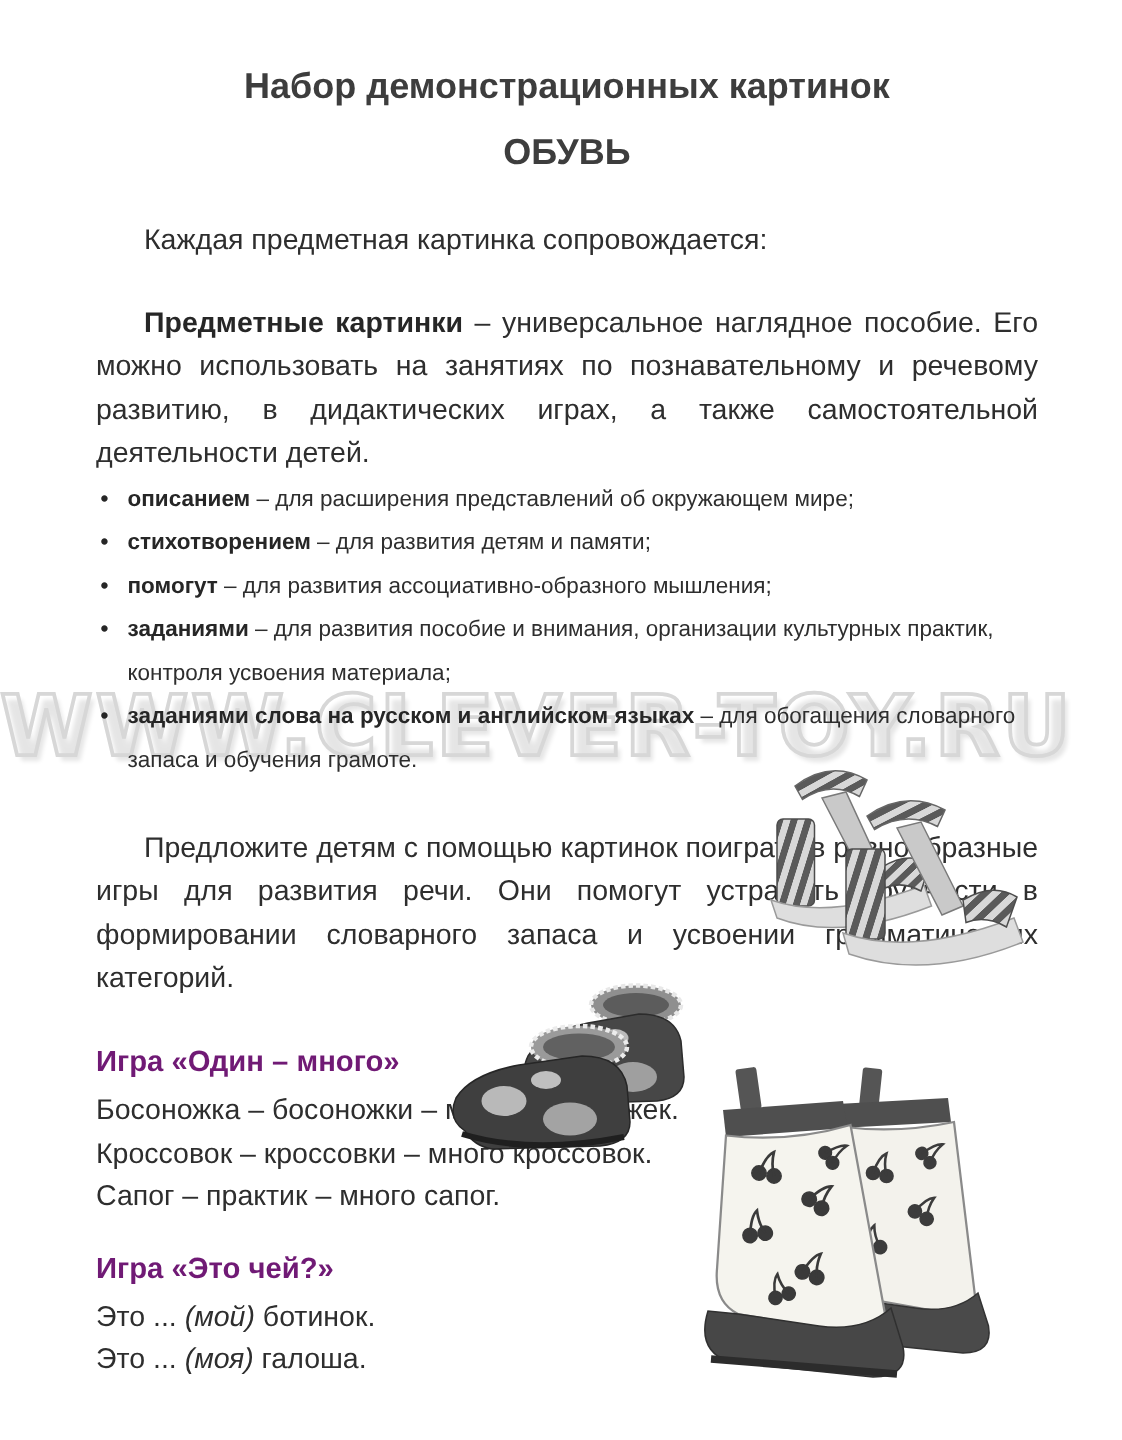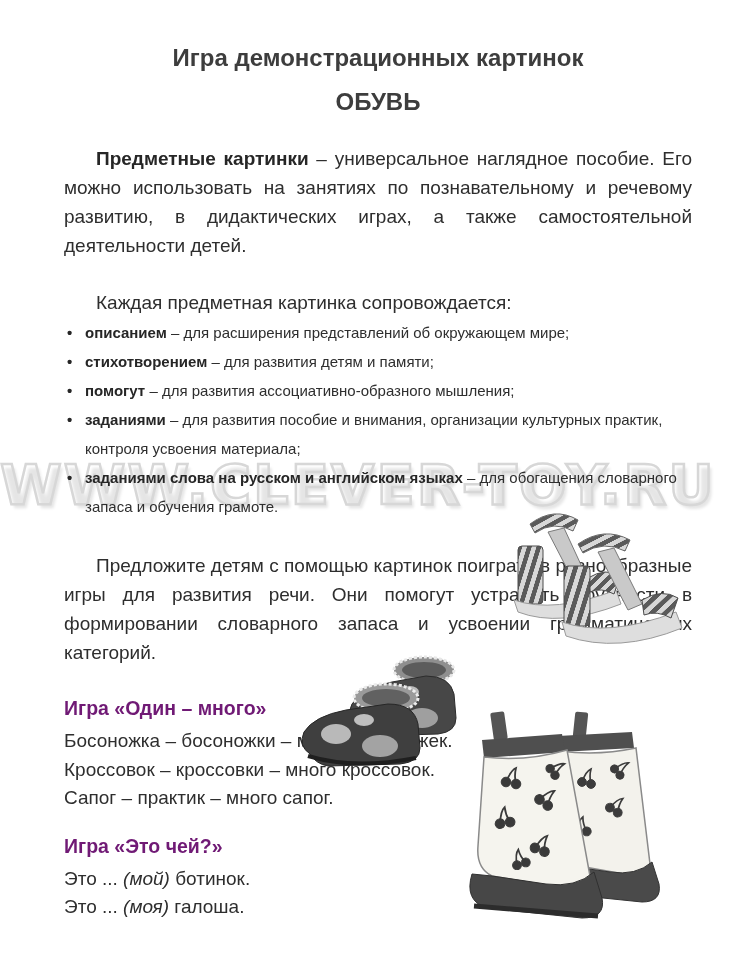--- a/index.html
+++ b/index.html
@@ -100,27 +100,27 @@
 </head>
 <body>
 
 <div class="page">
 
   <div class="watermark">WWW.CLEVER-TOY.RU</div>
 
   <div class="content">
 
     <div class="title">
-      <div class="line1">Игра демонстрационных картинок</div>
+      <div class="line1">Набор демонстрационных картинок</div>
       <div class="line2">ОБУВЬ</div>
     </div>
 
+    <p class="body-par listintro-par">Каждая предметная картинка сопровождается:</p>
+
     <p class="body-par intro-par"><b class="lead">Предметные картинки</b><span> – универсальное наглядное пособие. Его можно использовать на занятиях по познавательному и речевому развитию, в дидактических играх, а также самостоятельной деятельности детей.</span></p>
-
-    <p class="body-par listintro-par">Каждая предметная картинка сопровождается:</p>
 
     <ul class="features">
       <li><b class="lead">описанием</b><span> – для расширения представлений об окружающем мире;</span></li>
       <li><b class="lead">стихотворением</b><span> – для развития детям и памяти;</span></li>
       <li><b class="lead">помогут</b><span> – для развития ассоциативно-образного мышления;</span></li>
       <li><b class="lead">заданиями</b><span> – для развития пособие и внимания, организации культурных практик, контроля усвоения материала;</span></li>
       <li><b class="lead">заданиями слова на русском и английском языках</b><span> – для обогащения словарного запаса и обучения грамоте.</span></li>
     </ul>
 
     <p class="body-par play-par">Предложите детям с помощью картинок поиграть в разнообразные игры для развития речи. Они помогут устранить трудности в формировании словарного запаса и усвоении грамматических категорий.</p>

